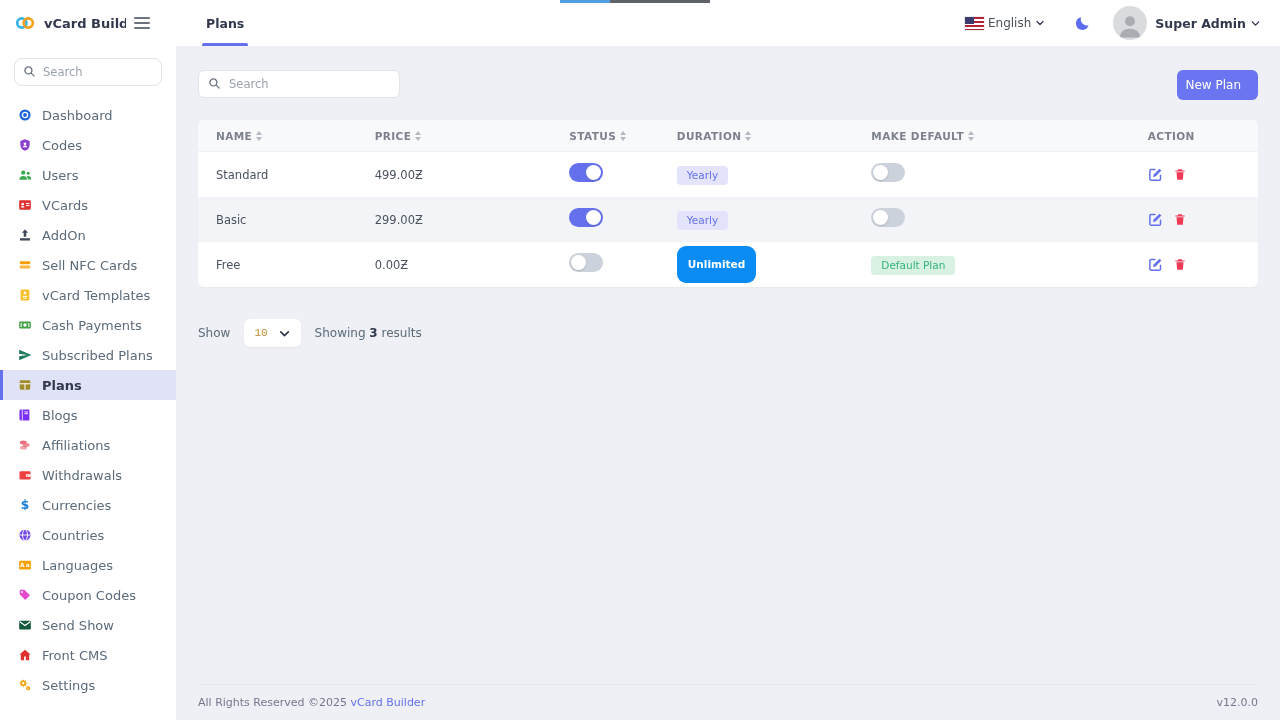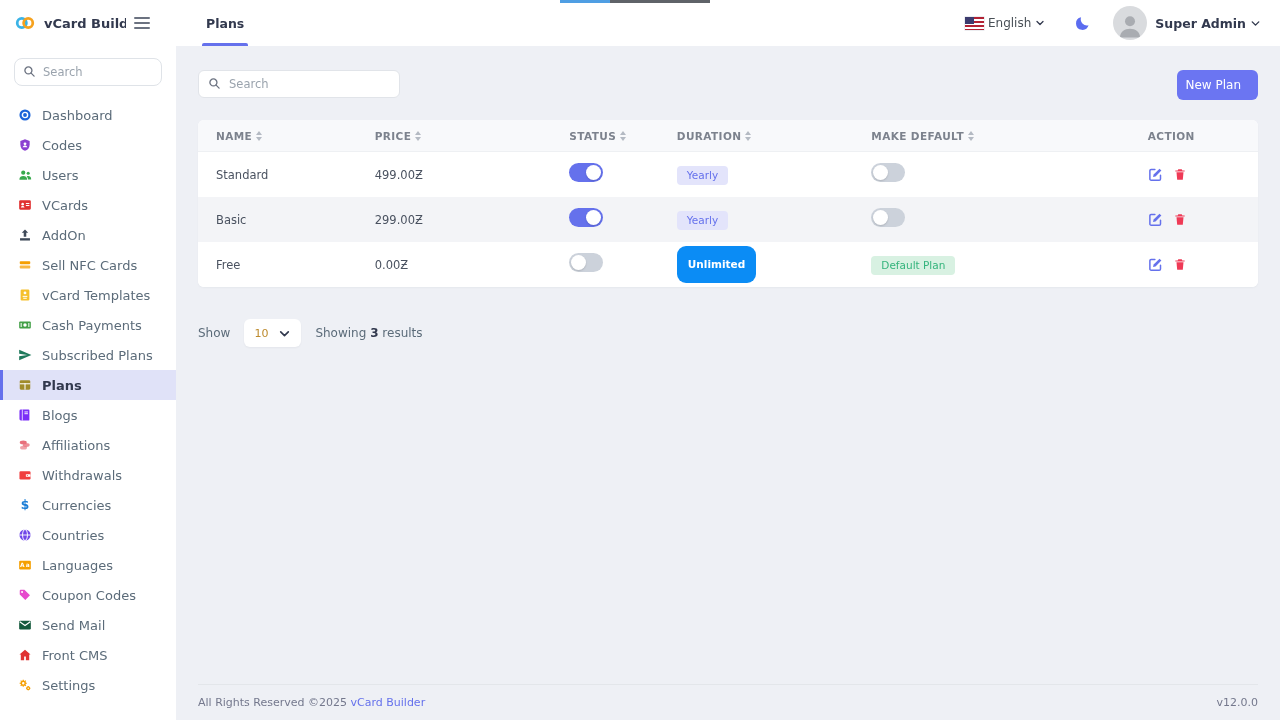--- a/index.html
+++ b/index.html
@@ -81,21 +81,21 @@
   .badge.soft-indigo{background:#e3e4fb;color:#6571ec;}
   .badge.solid-blue{background:#0b8cf5;color:#fff;font-weight:600;padding:13px 11px;border-radius:9px;}
   .badge.soft-green{background:#d8f1e2;color:#34b47c;}
 
   .icon-btn{background:none;border:none;padding:0;cursor:pointer;display:flex;align-items:center;}
 
   
   .pager{display:flex;align-items:center;margin-top:32px;font-size:12px;color:#5b6b79;}
   .per-page{margin:0 14px;background:#fff;border-radius:6px;height:28px;display:flex;align-items:center;
     padding:0 10px;gap:10px;cursor:pointer;box-shadow:0 1px 2px rgba(30,40,60,.05);}
-  .per-page .pp-val{font-size:11px;color:#bd8b2e;}
+  .per-page .pp-val{font-size:11px;color:#bd8b2e;font-family:Liberation Mono, monospace;}
   .pager .summary b{color:#32394e;}
 
   
   .footer{margin-top:auto;border-top:1px solid #e3e6ea;height:36px;display:flex;align-items:center;
     justify-content:space-between;font-size:11px;color:#74788d;}
   .footer a{text-decoration:none;font-size:11px;}
 </style>
 </head>
 <body>
 
@@ -345,21 +345,21 @@
     <span class="s-label">Coupon Codes</span>
   </li>
 
   <li class="side-item">
     <span class="s-icon" style="color: rgb(20, 89, 60);">
           <svg width="14" height="14" viewBox="0 0 24 24">
             <rect x="2" y="4.5" width="20" height="15" rx="2" fill="currentColor"></rect>
             <path d="M3 6.5l9 6.5 9-6.5" fill="none" stroke="#fff" stroke-width="2"></path>
           </svg>
         </span>
-    <span class="s-label">Send Mail</span>
+    <span class="s-label">Send Show</span>
   </li>
 
   <li class="side-item">
     <span class="s-icon" style="color: rgb(224, 49, 49);">
           <svg width="14" height="14" viewBox="0 0 24 24">
             <path d="M12 2.8l9.5 8.4h-2.3V21h-5.7v-6.4h-3v6.4H4.8v-9.8H2.5z" fill="currentColor"></path>
           </svg>
         </span>
     <span class="s-label">Front CMS</span>
   </li>

